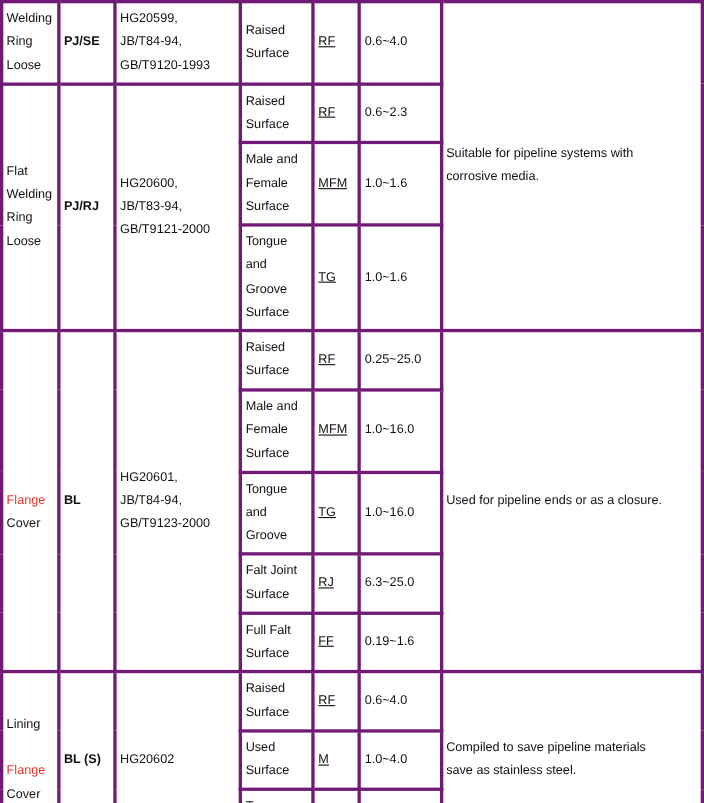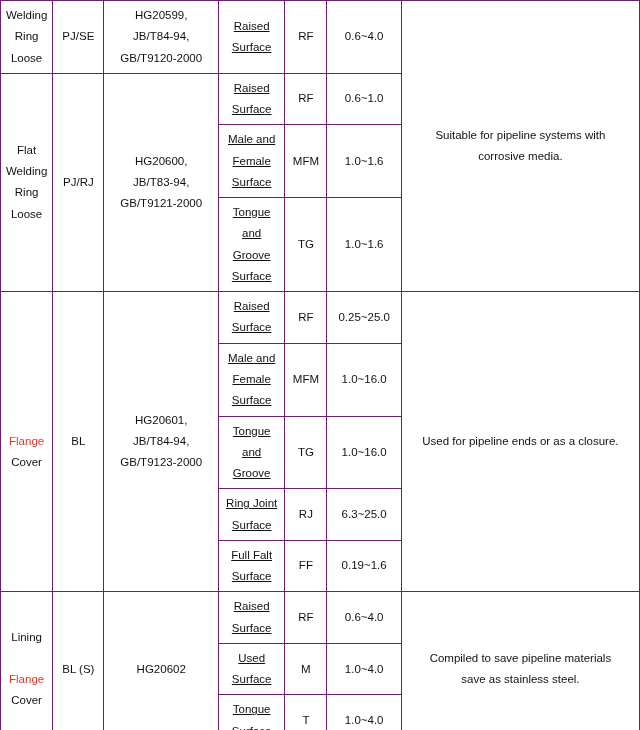--- a/index.html
+++ b/index.html
@@ -13,34 +13,34 @@
     font-family: "Liberation Sans", sans-serif;
     color: #111111;
     overflow: hidden;
   }
   table.spec-table {
     border-collapse: collapse;
     width: 640px;
     table-layout: fixed;
   }
   table.spec-table td {
-    border: 1px solid #701a75;
+    border: 3px solid #701a75;
     font-size: 11.5px;
     line-height: 1.85;
-    text-align: center;
+    text-align: left;
     vertical-align: middle;
     padding: 4px 3px;
     color: #111111;
     word-wrap: break-word;
   }
   td.c-name { width: 52px; }
-  td.c-code { width: 51px; }
+  td.c-code { width: 51px; font-weight: bold; }
   td.c-std  { width: 114px; }
-  td.c-face { width: 66px; text-decoration: underline; }
-  td.c-abbr { width: 42px; }
+  td.c-face { width: 66px; }
+  td.c-abbr { width: 42px; text-decoration: underline; }
   td.c-range{ width: 74px; }
   td.c-note { width: 237px; }
 
   .red { color: #e8352b; margin-top: 20px; }
   .note-cell { line-height: 2.0; font-size: 11.5px; }
   .tight { line-height: 1.3; }
 </style>
 </head>
 <body>
 
@@ -59,21 +59,21 @@
     <tr>
       <td class="c-name" rowspan="1">
         <div>Welding</div>
         <div>Ring</div>
         <div>Loose</div>
       </td>
       <td class="c-code" rowspan="1">PJ/SE</td>
       <td class="c-std" rowspan="1">
         <div>HG20599,</div>
         <div>JB/T84-94,</div>
-        <div>GB/T9120-2000</div>
+        <div>GB/T9120-1993</div>
       </td>
       <td class="c-face">
         <div>Raised</div>
         <div>Surface</div>
       </td>
       <td class="c-abbr">RF</td>
       <td class="c-range">0.6~4.0</td>
       <td class="c-note note-cell" rowspan="4">
         <div>Suitable for pipeline systems with</div>
         <div>corrosive media.</div>
@@ -91,21 +91,21 @@
       <td class="c-std" rowspan="3">
         <div>HG20600,</div>
         <div>JB/T83-94,</div>
         <div>GB/T9121-2000</div>
       </td>
       <td class="c-face">
         <div>Raised</div>
         <div>Surface</div>
       </td>
       <td class="c-abbr">RF</td>
-      <td class="c-range">0.6~1.0</td>
+      <td class="c-range">0.6~2.3</td>
     </tr>
     <tr>
       <td class="c-face tight">
         <div>Male and</div>
         <div>Female</div>
         <div>Surface</div>
       </td>
       <td class="c-abbr">MFM</td>
       <td class="c-range">1.0~1.6</td>
     </tr>
@@ -154,21 +154,21 @@
       <td class="c-face">
         <div>Tongue</div>
         <div>and</div>
         <div>Groove</div>
       </td>
       <td class="c-abbr">TG</td>
       <td class="c-range">1.0~16.0</td>
     </tr>
     <tr>
       <td class="c-face">
-        <div>Ring Joint</div>
+        <div>Falt Joint</div>
         <div>Surface</div>
       </td>
       <td class="c-abbr">RJ</td>
       <td class="c-range">6.3~25.0</td>
     </tr>
     <tr>
       <td class="c-face">
         <div>Full Falt</div>
         <div>Surface</div>
       </td>

